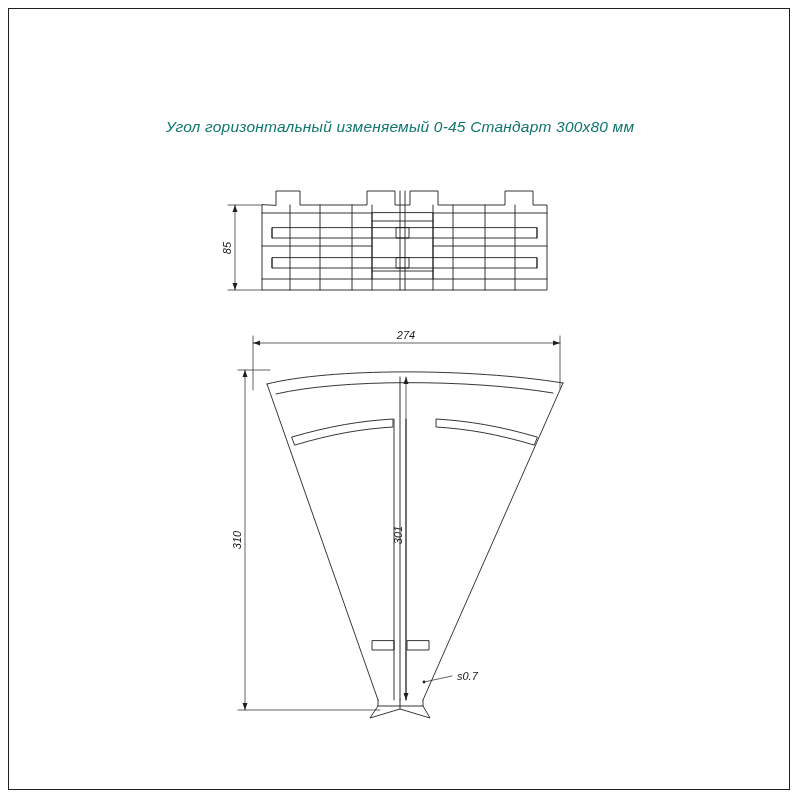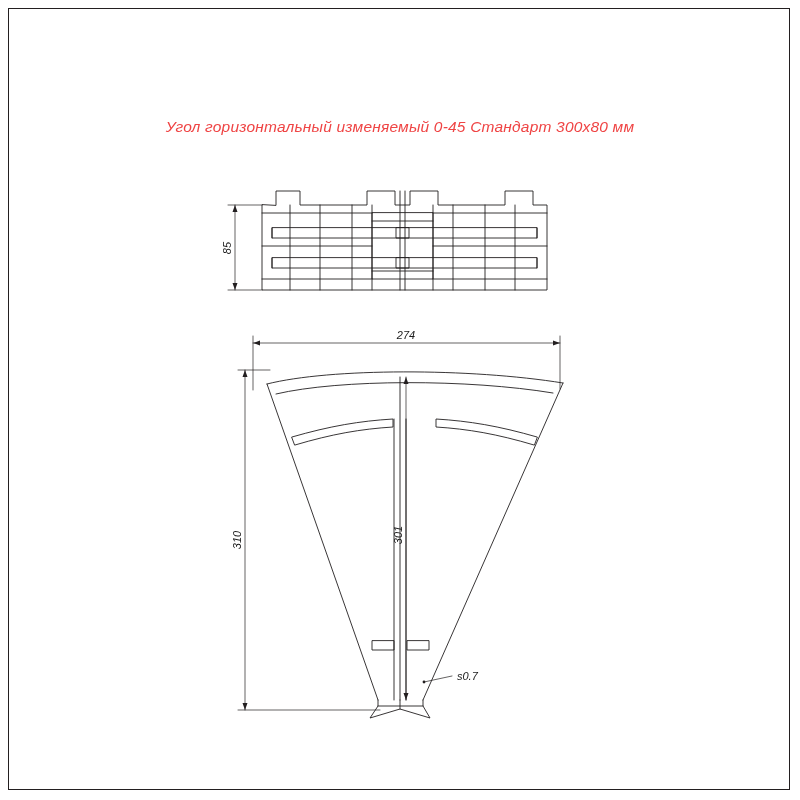--- a/index.html
+++ b/index.html
@@ -32,21 +32,21 @@
   #title {
     position: absolute;
     left: 0;
     top: 118px;
     width: 800px;
     text-align: center;
     font-family: "Liberation Sans", sans-serif;
     font-style: italic;
     font-size: 15.5px;
     letter-spacing: 0.2px;
-    color: #ef4444;
+    color: #0f766e;
     white-space: nowrap;
   }
   #drawing {
     position: absolute;
     left: 0;
     top: 0;
   }
   .dimtext {
     font-family: "Liberation Sans", sans-serif;
     font-style: italic;

